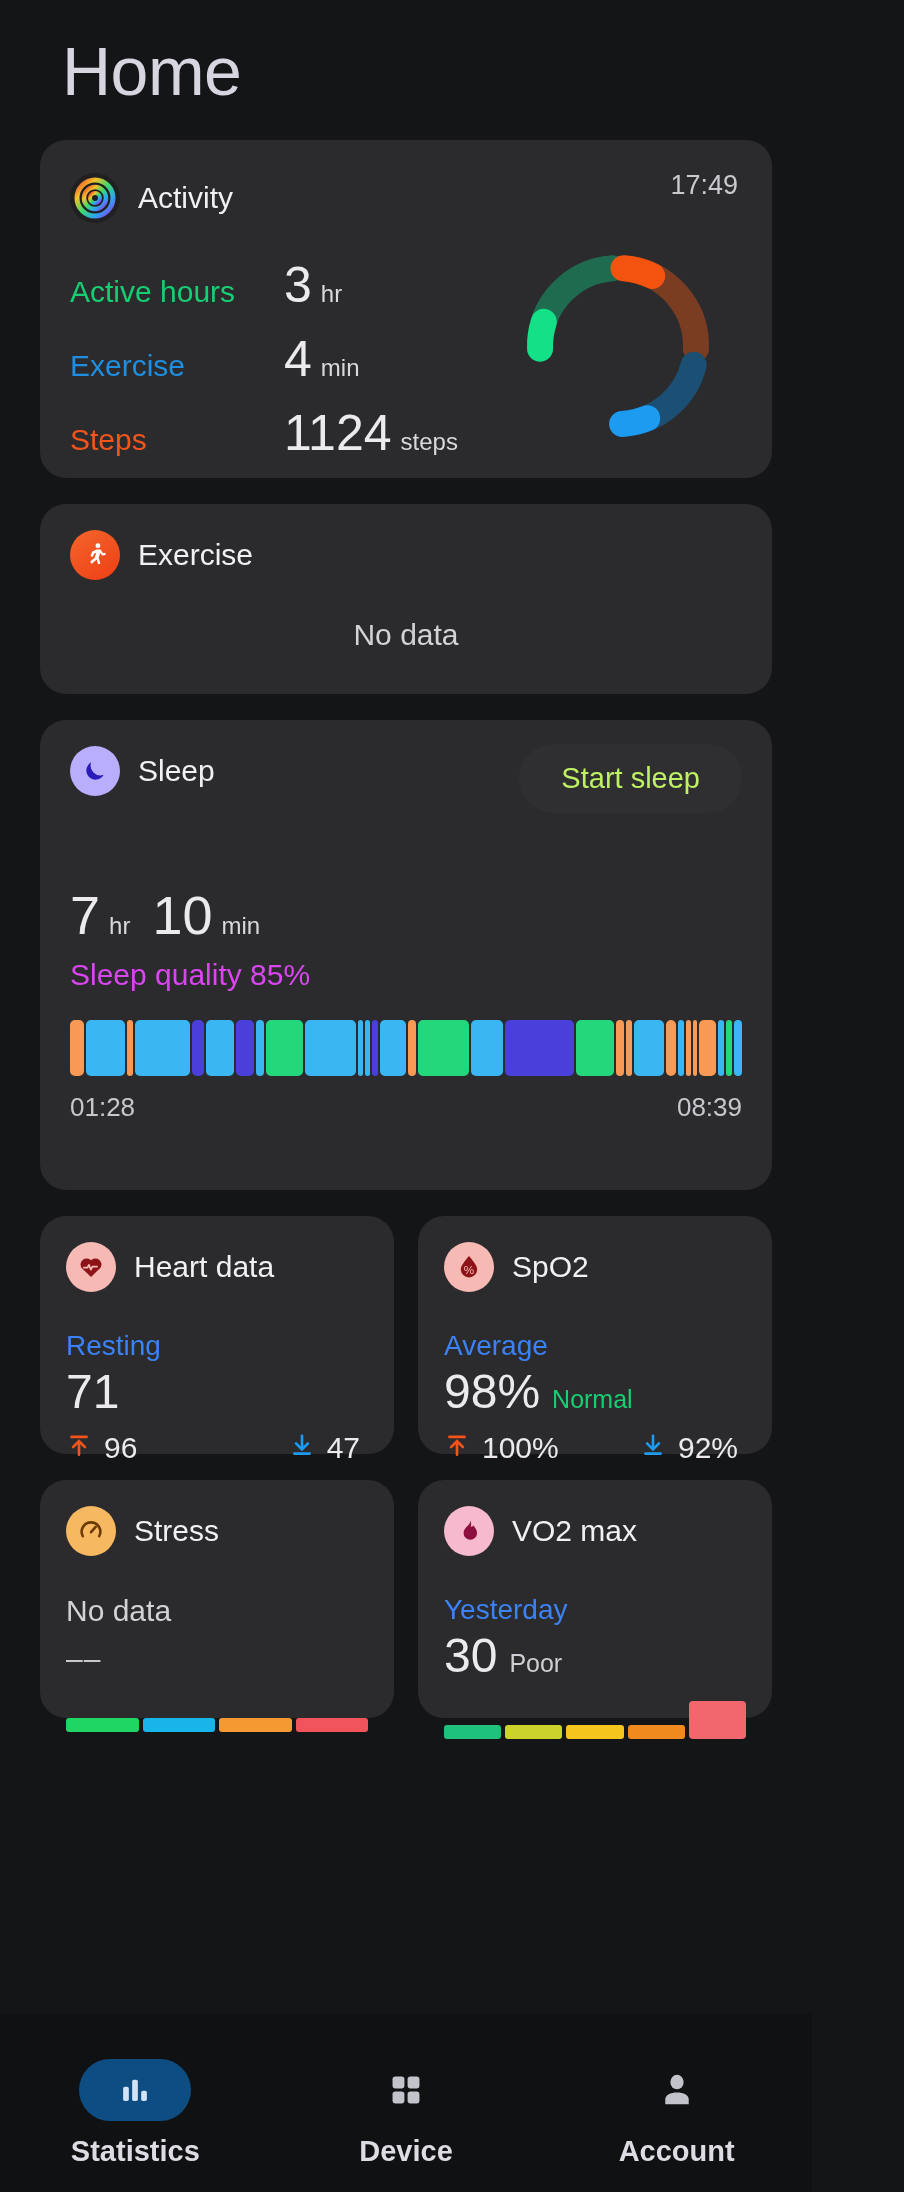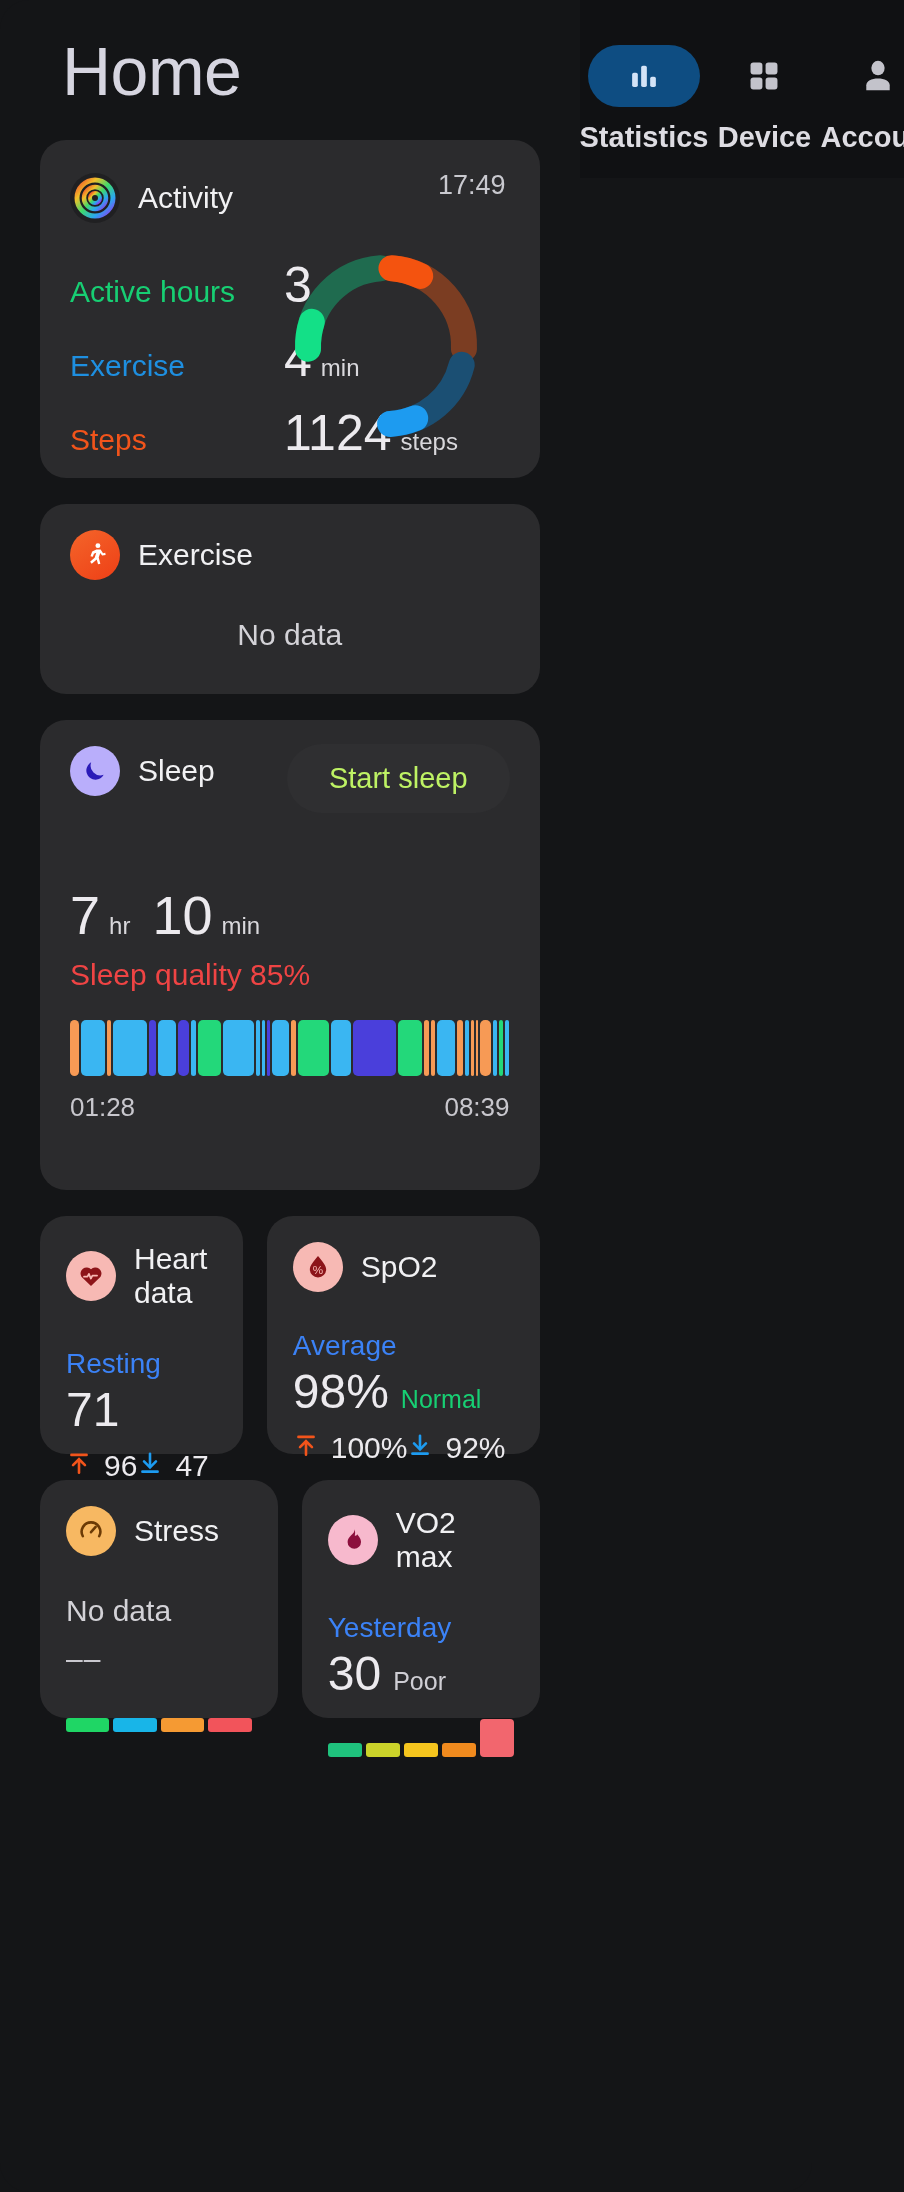--- a/index.html
+++ b/index.html
@@ -9,21 +9,21 @@
     background: #141517;
     font-family: "Liberation Sans", sans-serif;
     overflow: hidden;
   }
   .screen {
     position: relative;
     width: 812px;
     height: 2192px;
     background: #141517;
     display: flex;
-    flex-direction: row;
+    flex-direction: column;
     border-radius: 29px;
   }
   .scroll-area { flex: 1 1 auto; padding: 0 40px; }
 
   
   .page-title {
     color: #d6d5e0;
     font-size: 68px;
     font-weight: 400;
     letter-spacing: -0.5px;
@@ -98,21 +98,21 @@
     padding: 18px 42px;
     cursor: pointer;
   }
   .sleep-duration {
     margin-top: 88px;
     display: flex; align-items: baseline;
     color: #eceaee;
   }
   .sleep-duration .big { font-size: 54px; }
   .sleep-duration .unit { font-size: 24px; color: #d9d8dc; margin: 0 22px 0 9px; }
-  .sleep-quality { color: #ef4444; font-size: 30px; margin-top: 12px; }
+  .sleep-quality { color: #d946ef; font-size: 30px; margin-top: 12px; }
 
   .hypnogram {
     margin-top: 28px;
     height: 56px;
     display: flex;
     align-items: stretch;
     gap: 2px;
     width: 100%;
   }
   .hyp-seg { border-radius: 5px; height: 56px; }

